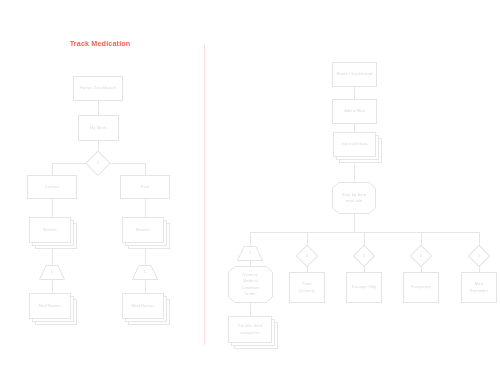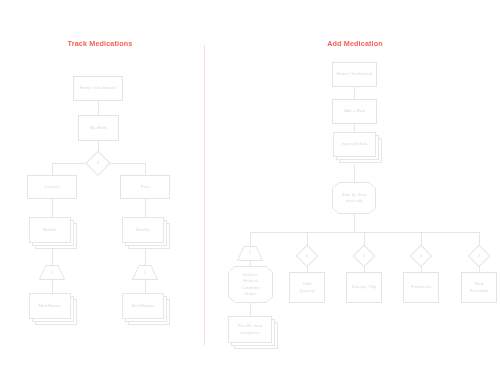--- a/index.html
+++ b/index.html
@@ -107,23 +107,22 @@
     background: #e6e6e6;
   }
   .conn.v { width: 1px; }
   .conn.h { height: 1px; }
 </style>
 </head>
 <body>
 
 <div id="canvas">
 
-  <div class="title" style="left:50px; top:39px; width:100px;">Track Medications</div>
-
-  <div class="title" style="left:305px; top:39px; width:100px;">Add Medication</div>
+  <div class="title" style="left:50px; top:39px; width:100px;">Track Medication</div>
+
 
   <div class="divider" style="left:204px; top:45px; height:300px;"></div>
 
   <div class="conn v" style="left:98px; top:101px; height:14px;"></div>
   <div class="conn v" style="left:98px; top:141px; height:12px;"></div>
   <div class="conn h" style="left:52px; top:163px; width:93px;"></div>
   <div class="conn v" style="left:52px; top:163px; height:12px;"></div>
   <div class="conn v" style="left:145px; top:163px; height:12px;"></div>
   <div class="conn v" style="left:52px; top:199px; height:18px;"></div>
   <div class="conn v" style="left:145px; top:199px; height:18px;"></div>

